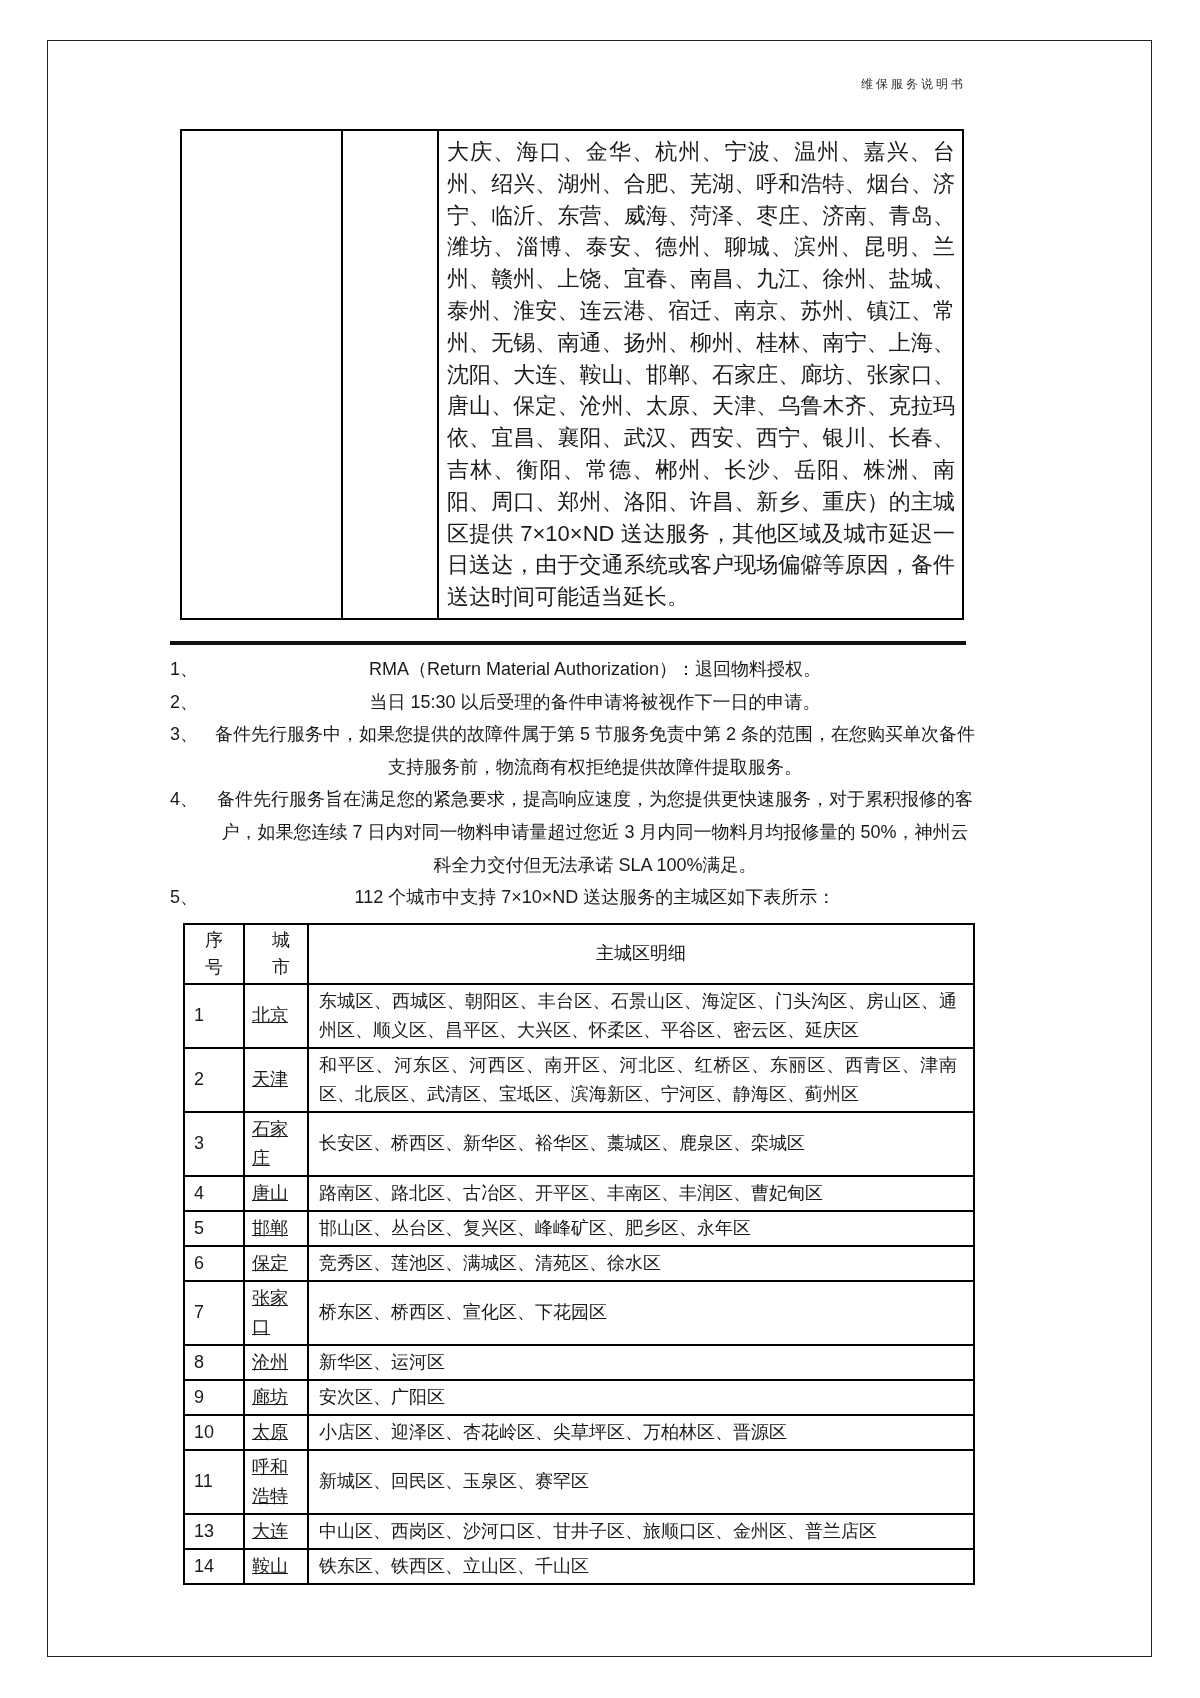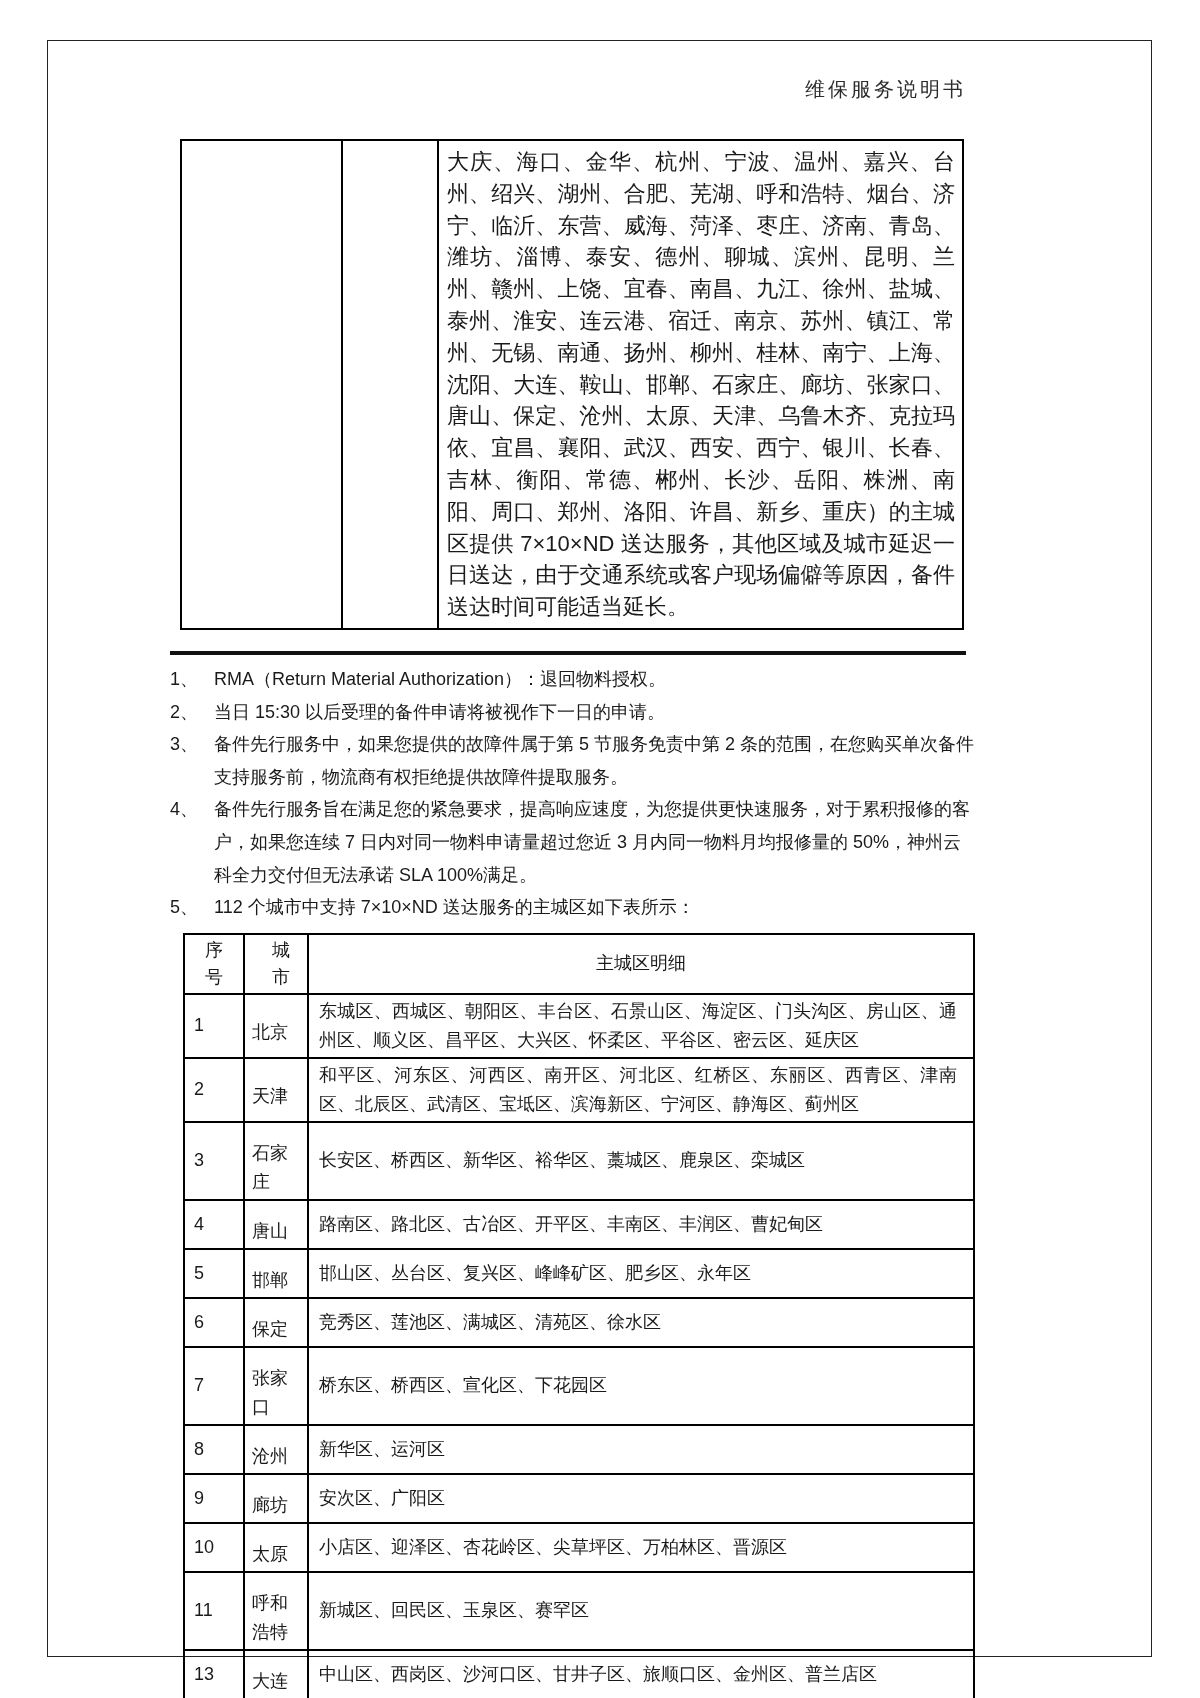--- a/index.html
+++ b/index.html
@@ -19,21 +19,21 @@
   .content {
     position: absolute;
     left: 170px; top: 40px;
     width: 806px;
   }
   .doc-header {
     margin-top: 36px;
     text-align: right;
     padding-right: 10px;
     font-family: "Liberation Serif", serif;
-    font-size: 20px;
+    font-size: 12px;
     letter-spacing: 3px;
     color: #2c2c2c;
   }
   
   table { border-collapse: collapse; table-layout: fixed; }
   .top-table {
     margin-top: 36px;
     margin-left: 10px;
     width: 782px;
   }
@@ -70,20 +70,21 @@
   .note-num {
     flex: none;
     width: 44px;
     font-size: 18px;
     line-height: 32.6px;
   }
   .note-text {
     flex: 1;
     font-size: 18px;
     line-height: 32.6px;
+    text-align: center;
   }
   
   .city-table {
     margin-top: 9px;
     margin-left: 13px;
     width: 792px;
     font-size: 18px;
   }
   .city-table th, .city-table td { border: 2px solid #000; }
   .city-table th {
@@ -94,22 +95,23 @@
     margin-left: 48px;
   }
   .city-table .col-no { width: 60px; }
   .city-table .col-city { width: 64px; text-align: right; }
   .city-table td { vertical-align: middle; }
   .city-table td.no {
     padding: 2px 4px 2px 9px;
     line-height: 29px;
   }
   .city-table td.city {
-    padding: 16px 3px 2px 7px;
+    padding: 2px 3px 2px 7px;
     line-height: 29px;
+    text-decoration: underline;
   }
   .city-table td.districts {
     padding: 2px 16px 2px 10px;
     line-height: 29px;
     text-align: justify;
     text-align-last: left;
     text-justify: inter-ideograph;
   }
 </style>
 </head>

